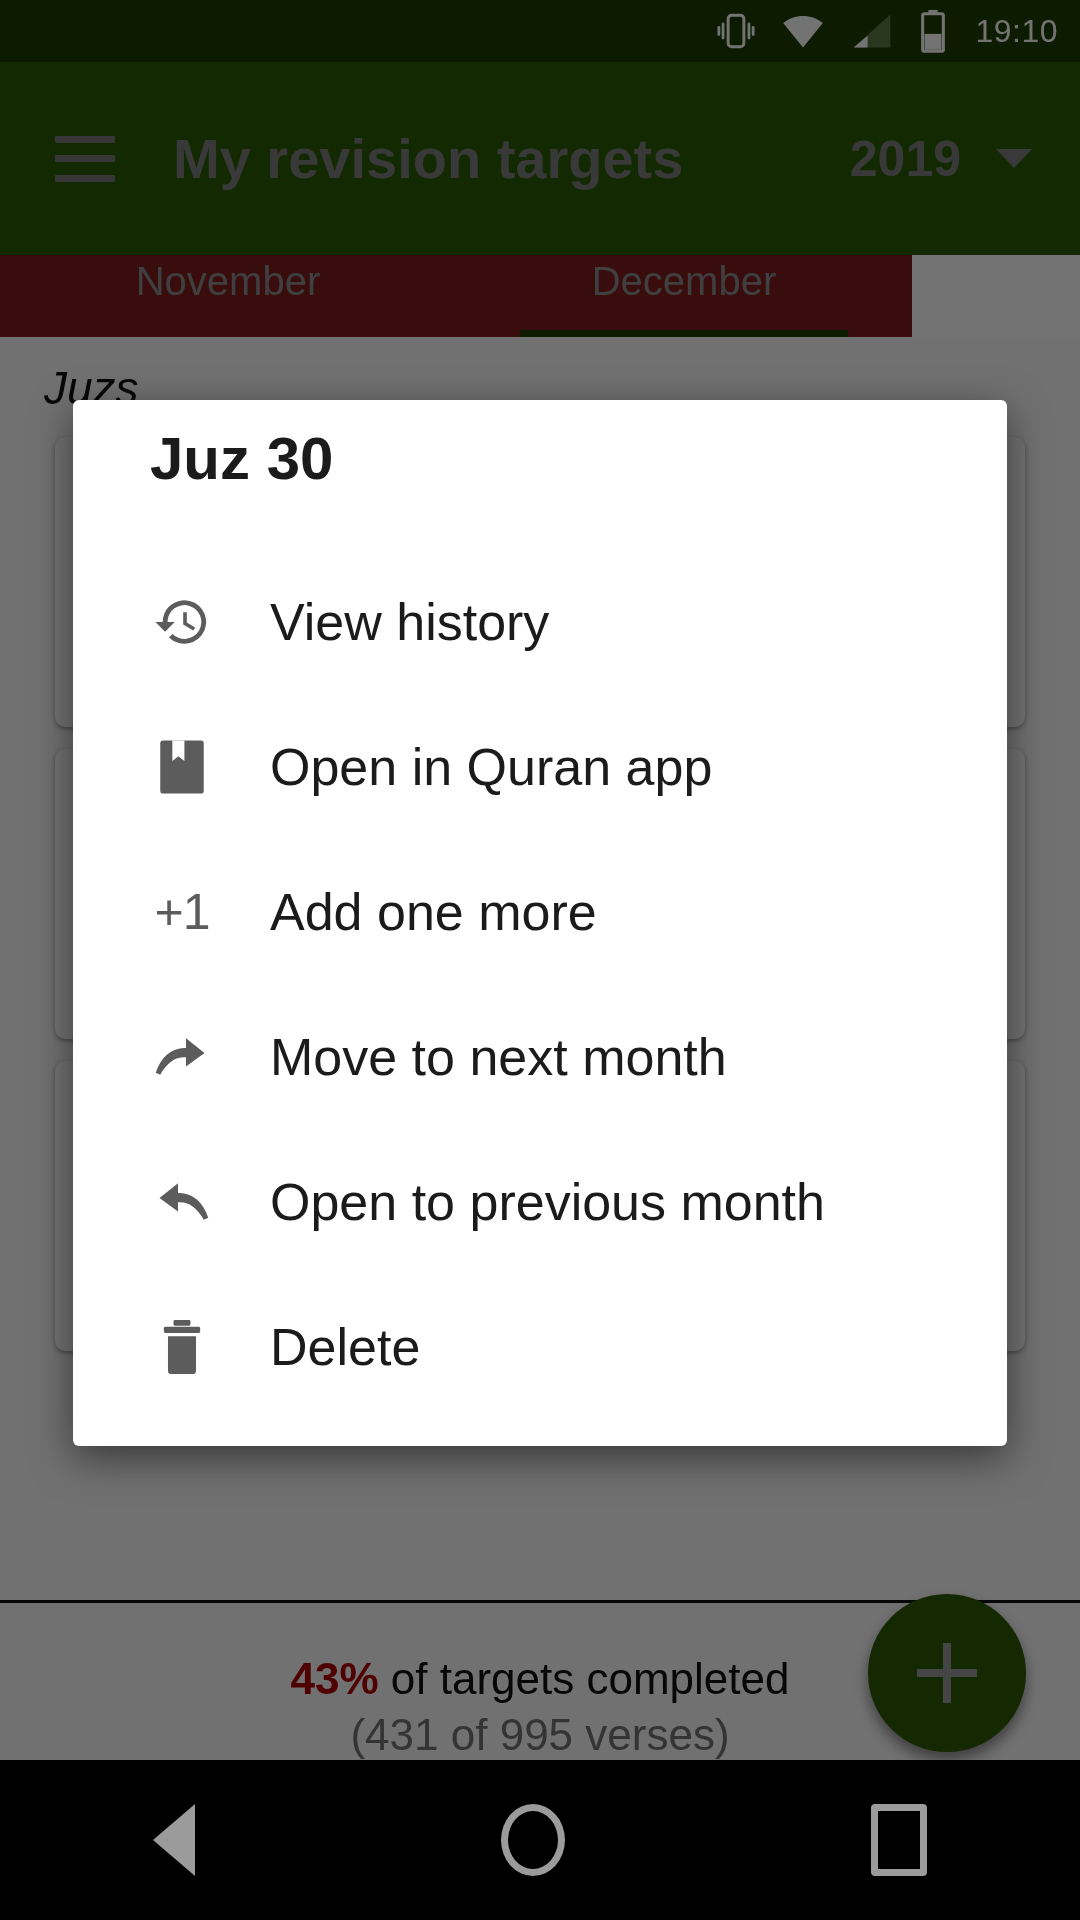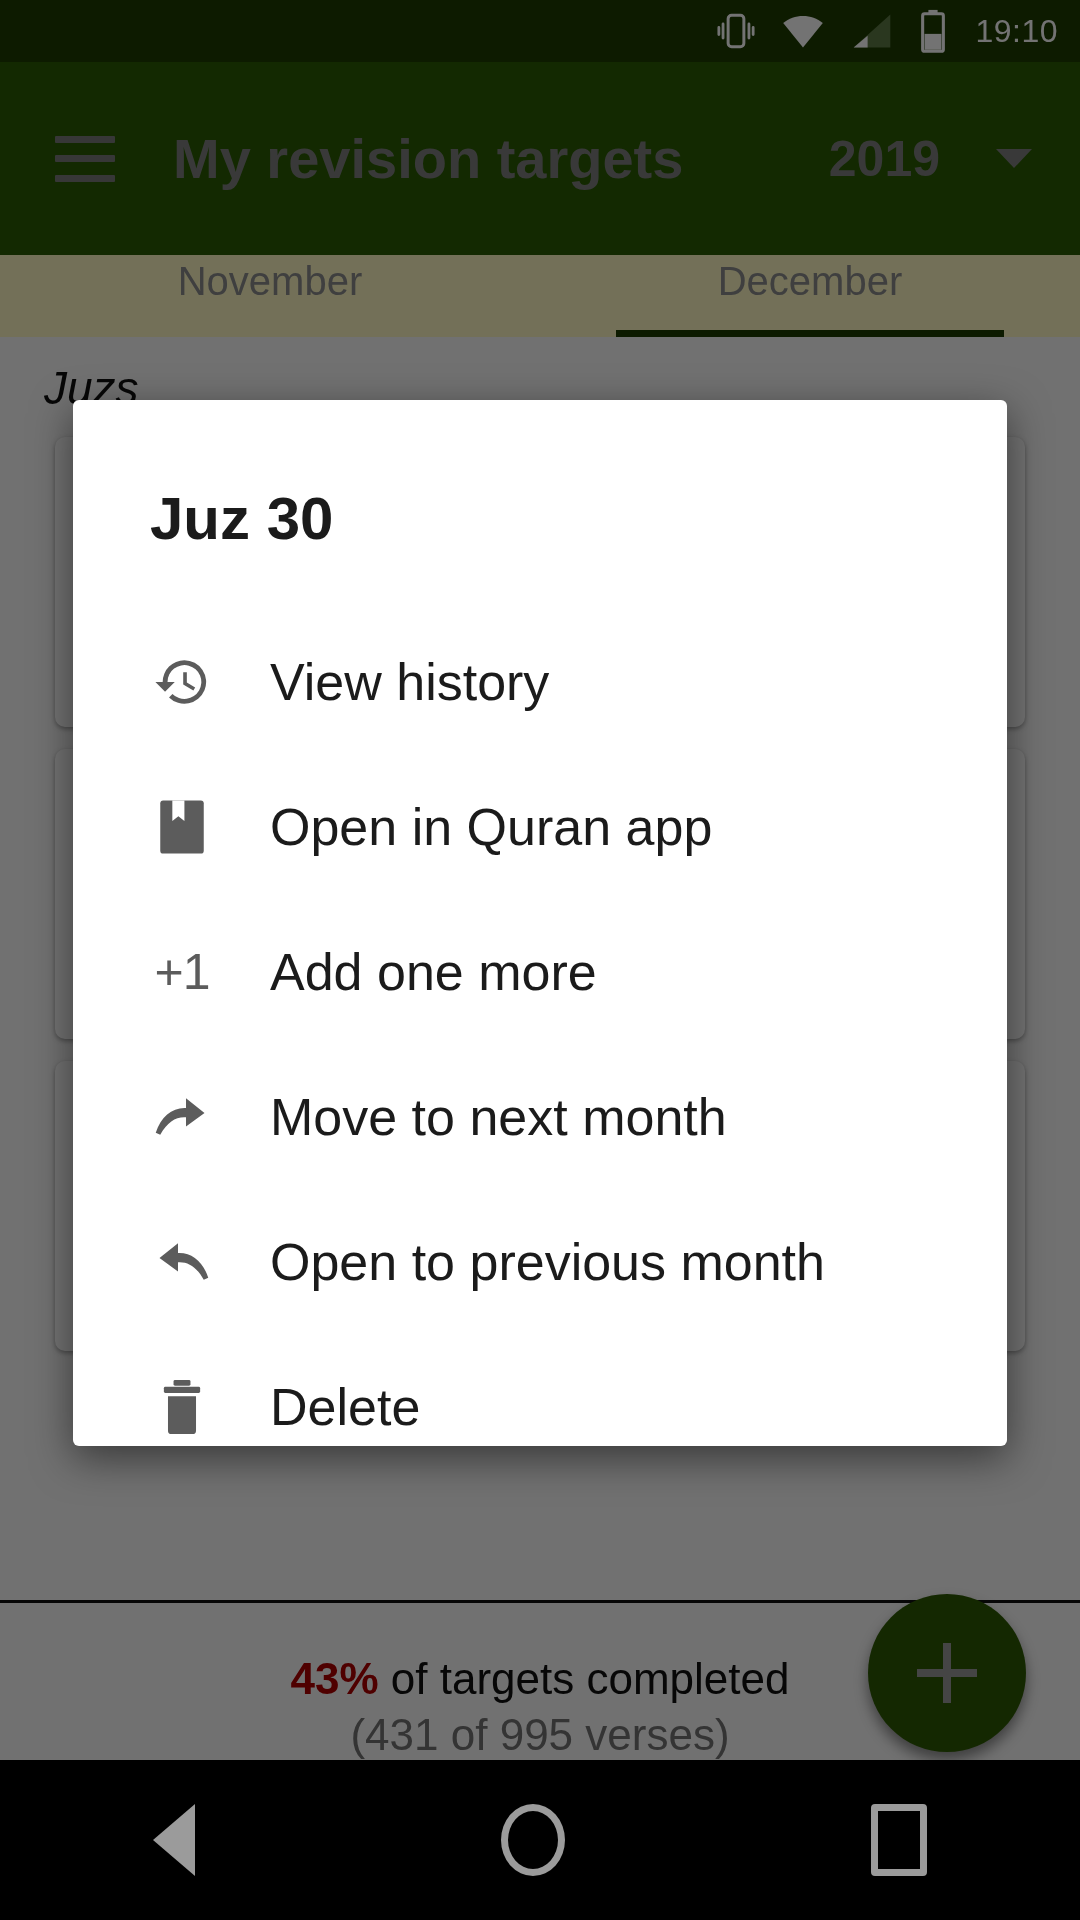--- a/index.html
+++ b/index.html
@@ -45,35 +45,35 @@
   }
   #hamburger-btn span{ display:block; height:7px; background:#7a7a7a; border-radius:1px; }
   #app-title{
     margin-left:58px;
     color:#7f7f7f;
     font-size:56px; font-weight:700;
     white-space:nowrap;
   }
   #year-spinner{
     margin-left:auto; margin-right:48px;
-    display:flex; align-items:center; gap:56px;
+    display:flex; align-items:center; gap:35px;
   }
   #year-value{ color:#7f7f7f; font-size:50px; font-weight:700; }
   #year-caret{
     width:0; height:0;
     border-left:18px solid transparent;
     border-right:18px solid transparent;
     border-top:19px solid #7f7f7f;
   }
 
   
   #tab-bar{
     position:absolute; top:255px; left:0;
-    width:1080px; height:82px;
-    background:#fef9c3;
+    width:912px; height:82px;
+    background:#7f1d1d;
     display:flex; z-index:3;
   }
   .tab{
     flex:1;
     display:flex; align-items:flex-start; justify-content:center;
     position:relative;
     color:#8d8d8d; font-size:40px;
   }
   .tab-label{ padding-top:4px; }
   .tab.selected .tab-indicator{
@@ -135,21 +135,21 @@
   }
 
   
   #dialog{
     position:absolute; left:73px; top:400px;
     width:934px; height:1046px;
     background:#ffffff;
     border-radius:6px;
     box-shadow:0 12px 40px rgba(0,0,0,.5);
     z-index:7;
-    padding-top:84px;
+    padding-top:24px;
   }
   #dialog-title{
     margin-left:77px;
     font-size:60px; font-weight:700; color:#1b1b1b;
   }
   #menu-list{ margin-top:56px; }
   .menu-item{
     height:145px;
     display:flex; align-items:center;
     padding-left:77px;

